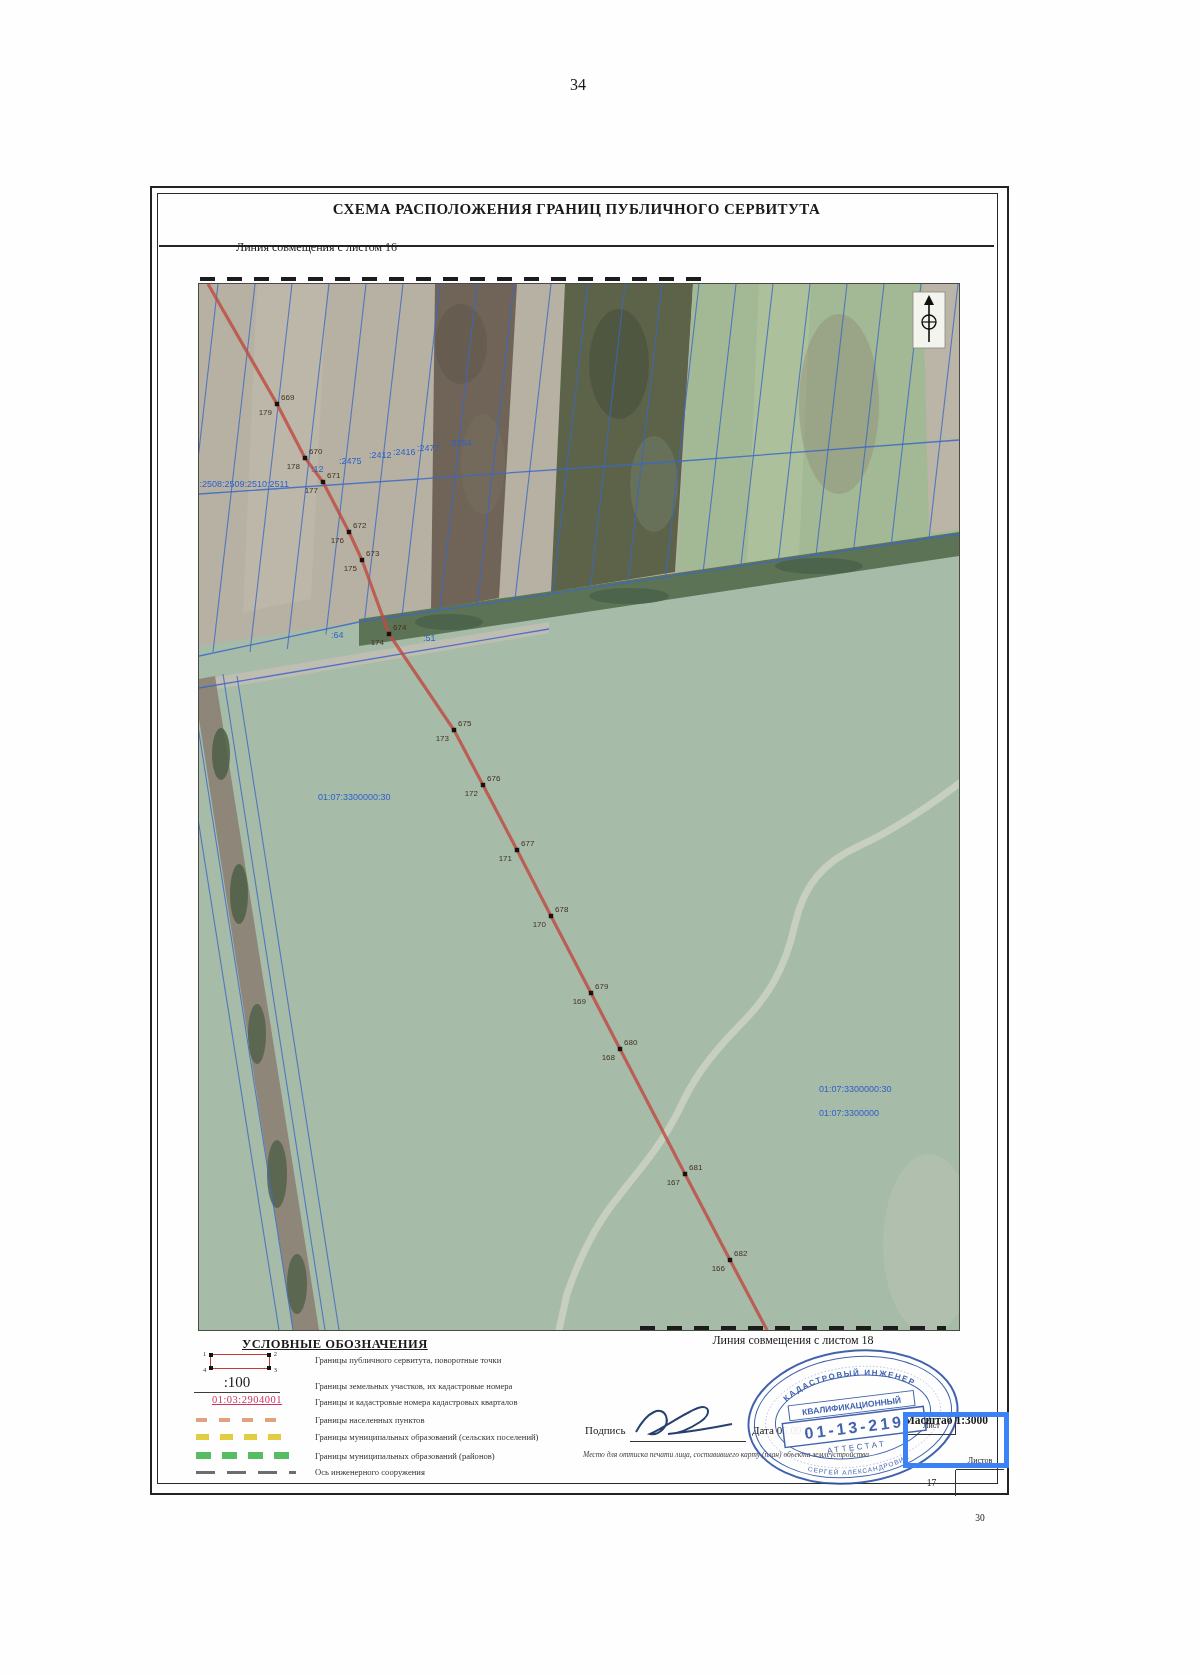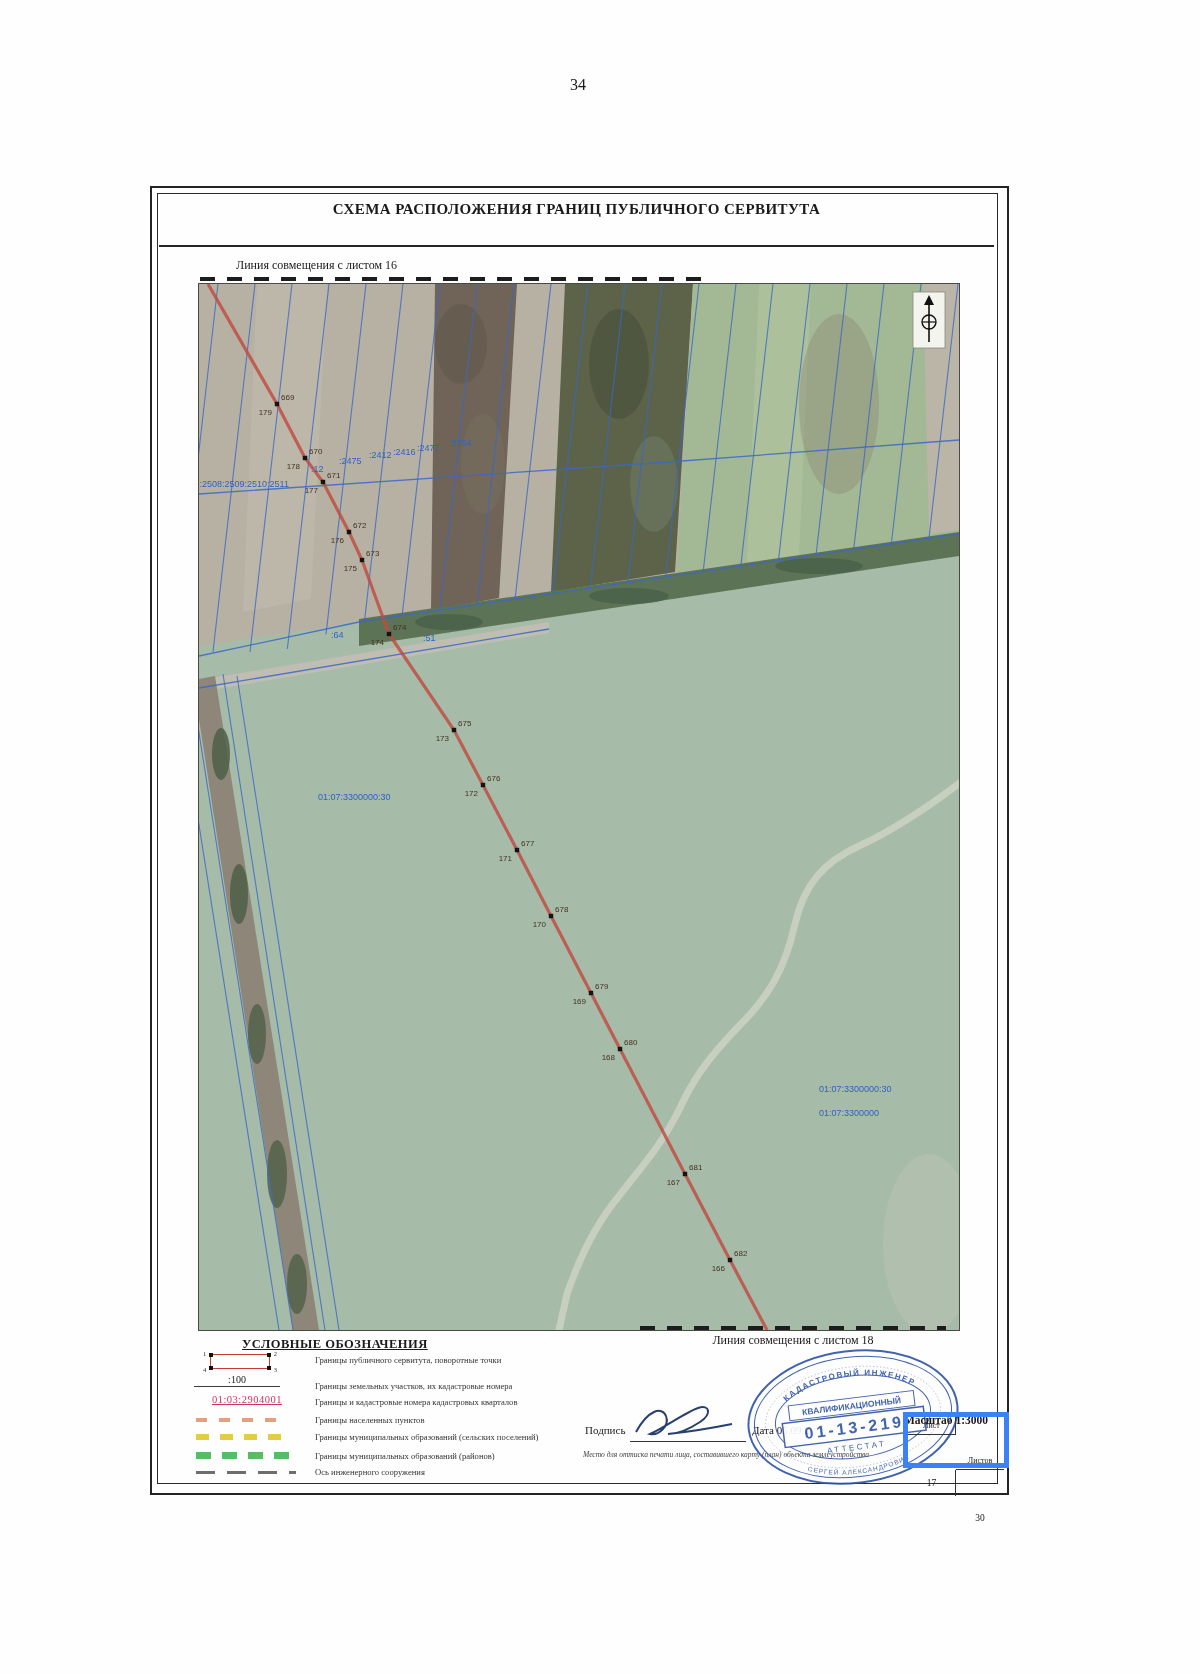--- a/index.html
+++ b/index.html
@@ -12,21 +12,21 @@
 
   
   .frame-outer{left:150px;top:186px;width:855px;height:1305px;border:2.5px solid #232323;}
   .frame-inner{left:157px;top:193px;width:839px;height:1289px;border:1.2px solid #2a2a2a;}
 
   .title-block{left:159px;top:195px;width:835px;height:50px;border-bottom:2px solid #252525;text-align:center;}
   .doc-title{margin-top:6px;font-size:15px;font-weight:bold;letter-spacing:.4px;}
   .doc-subtitle{margin-top:3px;font-size:12.3px;}
 
   .match-label{font-size:12px;}
-  .match-top-label{left:236px;top:258px;}
+  .match-top-label{left:236px;top:240px;}
   .match-bottom-label{left:640px;top:1333px;width:306px;text-align:center;}
   .dash-line{height:4px;background:repeating-linear-gradient(90deg,#1c1c1c 0 15px,transparent 15px 27px);}
   .dash-top{left:200px;top:277px;width:508px;}
   .dash-bottom{left:640px;top:1326px;width:306px;}
 
   .map-wrap{left:198px;top:283px;width:760px;height:1046px;border:1px solid #4a4a44;background:#fde047;}
   #map-svg{display:block;width:100%;height:100%;}
   #map-svg text{font-family:"Liberation Sans", sans-serif;}
   .clab{fill:#2f62c8;font-size:9px;}
   .ptid,.ptnum{fill:#44311f;font-size:8px;}
@@ -35,21 +35,21 @@
   .blueb{stroke:#3a68c6;stroke-width:1.3;fill:none;opacity:.85;}
 
   
   .legend-heading{left:242px;top:1337px;font-size:12.5px;font-weight:bold;text-decoration:underline;letter-spacing:.5px;}
   .lrow{left:188px;width:440px;height:18px;}
   .lsym{position:absolute;left:0;top:0;width:118px;height:18px;}
   .ltext{position:absolute;left:127px;top:3px;font-size:8.6px;color:#333;}
   .sym-rect{position:absolute;left:22px;top:2px;width:58px;height:13px;border:1.6px solid #c23a31;}
   .cdot{position:absolute;width:4px;height:4px;background:#111;}
   .cnum{position:absolute;font-size:6.5px;color:#333;}
-  .sym-parcel{position:absolute;left:6px;top:-4px;width:86px;text-align:center;font-size:10px;border-bottom:1.6px solid #3c3c3c;padding-bottom:1px;}
+  .sym-parcel{position:absolute;left:6px;top:-4px;width:86px;text-align:center;font-size:15px;border-bottom:1.6px solid #3c3c3c;padding-bottom:1px;}
   .sym-quarter{position:absolute;left:0px;top:0px;width:118px;text-align:center;font-size:10.5px;font-weight:normal;color:#cf3360;text-decoration:underline;letter-spacing:.5px;}
   .dashsym{position:absolute;left:8px;}
   .d-settle{top:6px;width:92px;height:3.5px;background:repeating-linear-gradient(90deg,#e3a07e 0 11px,transparent 11px 23px);}
   .d-mun-s{top:5px;width:96px;height:6px;background:repeating-linear-gradient(90deg,#e2cd42 0 13px,transparent 13px 24px);}
   .d-mun-d{top:4px;width:96px;height:7px;background:repeating-linear-gradient(90deg,#57bd63 0 15px,transparent 15px 26px);}
   .d-axis{top:7px;width:100px;height:2.5px;background:repeating-linear-gradient(90deg,#6d6d6d 0 19px,transparent 19px 31px);}
 
   
   .sig-label{left:585px;top:1424px;font-size:11px;}
   .sig-underline{left:630px;top:1441px;width:116px;border-bottom:1px solid #333;}

